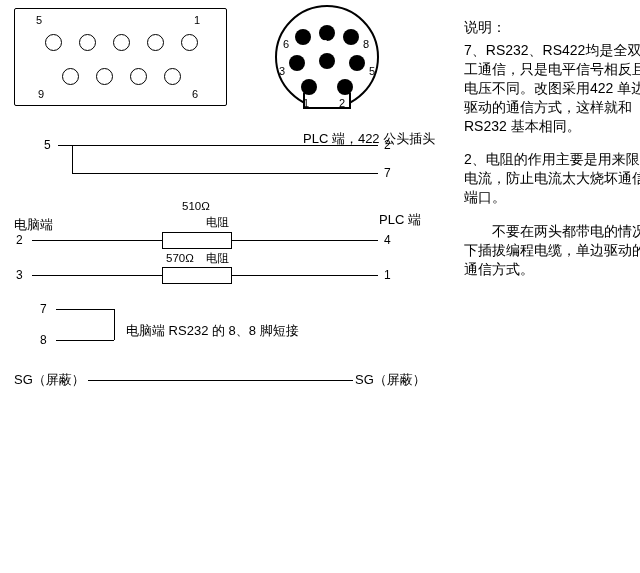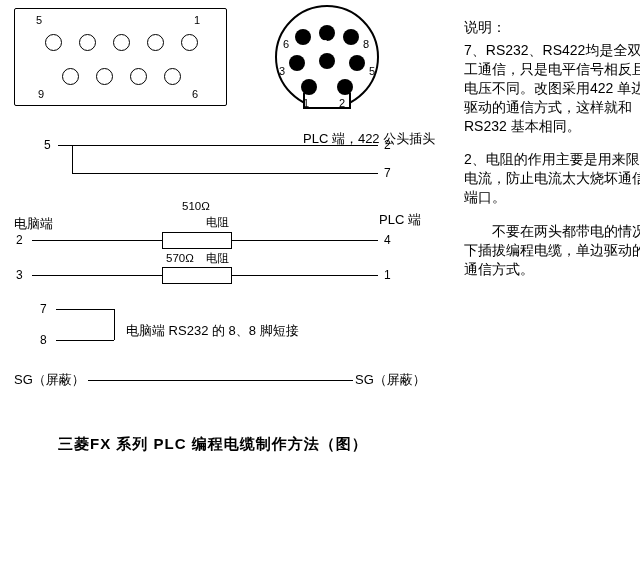--- a/index.html
+++ b/index.html
@@ -197,21 +197,21 @@
     <div class="dpinlabel" style="left:46px; top:33px; color:#fff;">7</div>
     <div class="dpinlabel" style="left:88px; top:33px;">8</div>
     <div class="dpinlabel" style="left:4px; top:60px;">3</div>
     <div class="dpinlabel" style="left:46px; top:62px; color:#fff;">4</div>
     <div class="dpinlabel" style="left:94px; top:60px;">5</div>
     <div class="dpinlabel" style="left:28px; top:92px;">1</div>
     <div class="dpinlabel" style="left:64px; top:92px;">2</div>
   </div>
   <div class="abs txt-cn" style="left:303px; top:130px;">PLC 端，422 公头插头</div>
 
-  <div class="abs txt-cn" style="left:14px; top:216px;font-family:Liberation Mono, monospace;">电脑端</div>
+  <div class="abs txt-cn" style="left:14px; top:216px;">电脑端</div>
   <div class="abs txt-cn" style="left:379px; top:211px;">PLC 端</div>
 
   <div class="abs txt" style="left:44px; top:138px;">5</div>
   <div class="line-h" style="left:58px; top:145px; width:320px;"></div>
   <div class="abs txt" style="left:384px; top:138px;">2</div>
 
   <div class="line-v" style="left:72px; top:145px; height:28px;"></div>
   <div class="line-h" style="left:72px; top:173px; width:306px;"></div>
   <div class="abs txt" style="left:384px; top:166px;">7</div>
 
@@ -235,20 +235,19 @@
   <div class="line-h" style="left:56px; top:309px; width:58px;"></div>
   <div class="abs txt" style="left:40px; top:333px;">8</div>
   <div class="line-h" style="left:56px; top:340px; width:58px;"></div>
   <div class="line-v" style="left:114px; top:309px; height:31px;"></div>
   <div class="abs txt-cn" style="left:126px; top:322px;">电脑端 RS232 的 8、8 脚短接</div>
 
   <div class="abs txt-cn" style="left:14px; top:371px;">SG（屏蔽）</div>
   <div class="line-h" style="left:88px; top:380px; width:265px;"></div>
   <div class="abs txt-cn" style="left:355px; top:371px;">SG（屏蔽）</div>
 
-  <div id="title">三菱FX 系列 PLC 编程电缆制作方法（图）</div>
 
   <div class="abs note note-block" style="left:438px; top:18px;">说明：</div>
   <div class="abs note note-block" style="left:438px; top:41px;">7、RS232、RS422均是全双工通信，只是电平信号相反且电压不同。改图采用422 单边驱动的通信方式，这样就和 RS232 基本相同。</div>
   <div class="abs note note-block" style="left:438px; top:150px;">2、电阻的作用主要是用来限制电流，防止电流太大烧坏通信端口。</div>
   <div class="abs note note-block" style="left:438px; top:222px;">　　不要在两头都带电的情况下插拔编程电缆，单边驱动的通信方式。</div>
 
 </div>
 
 </body></html>

